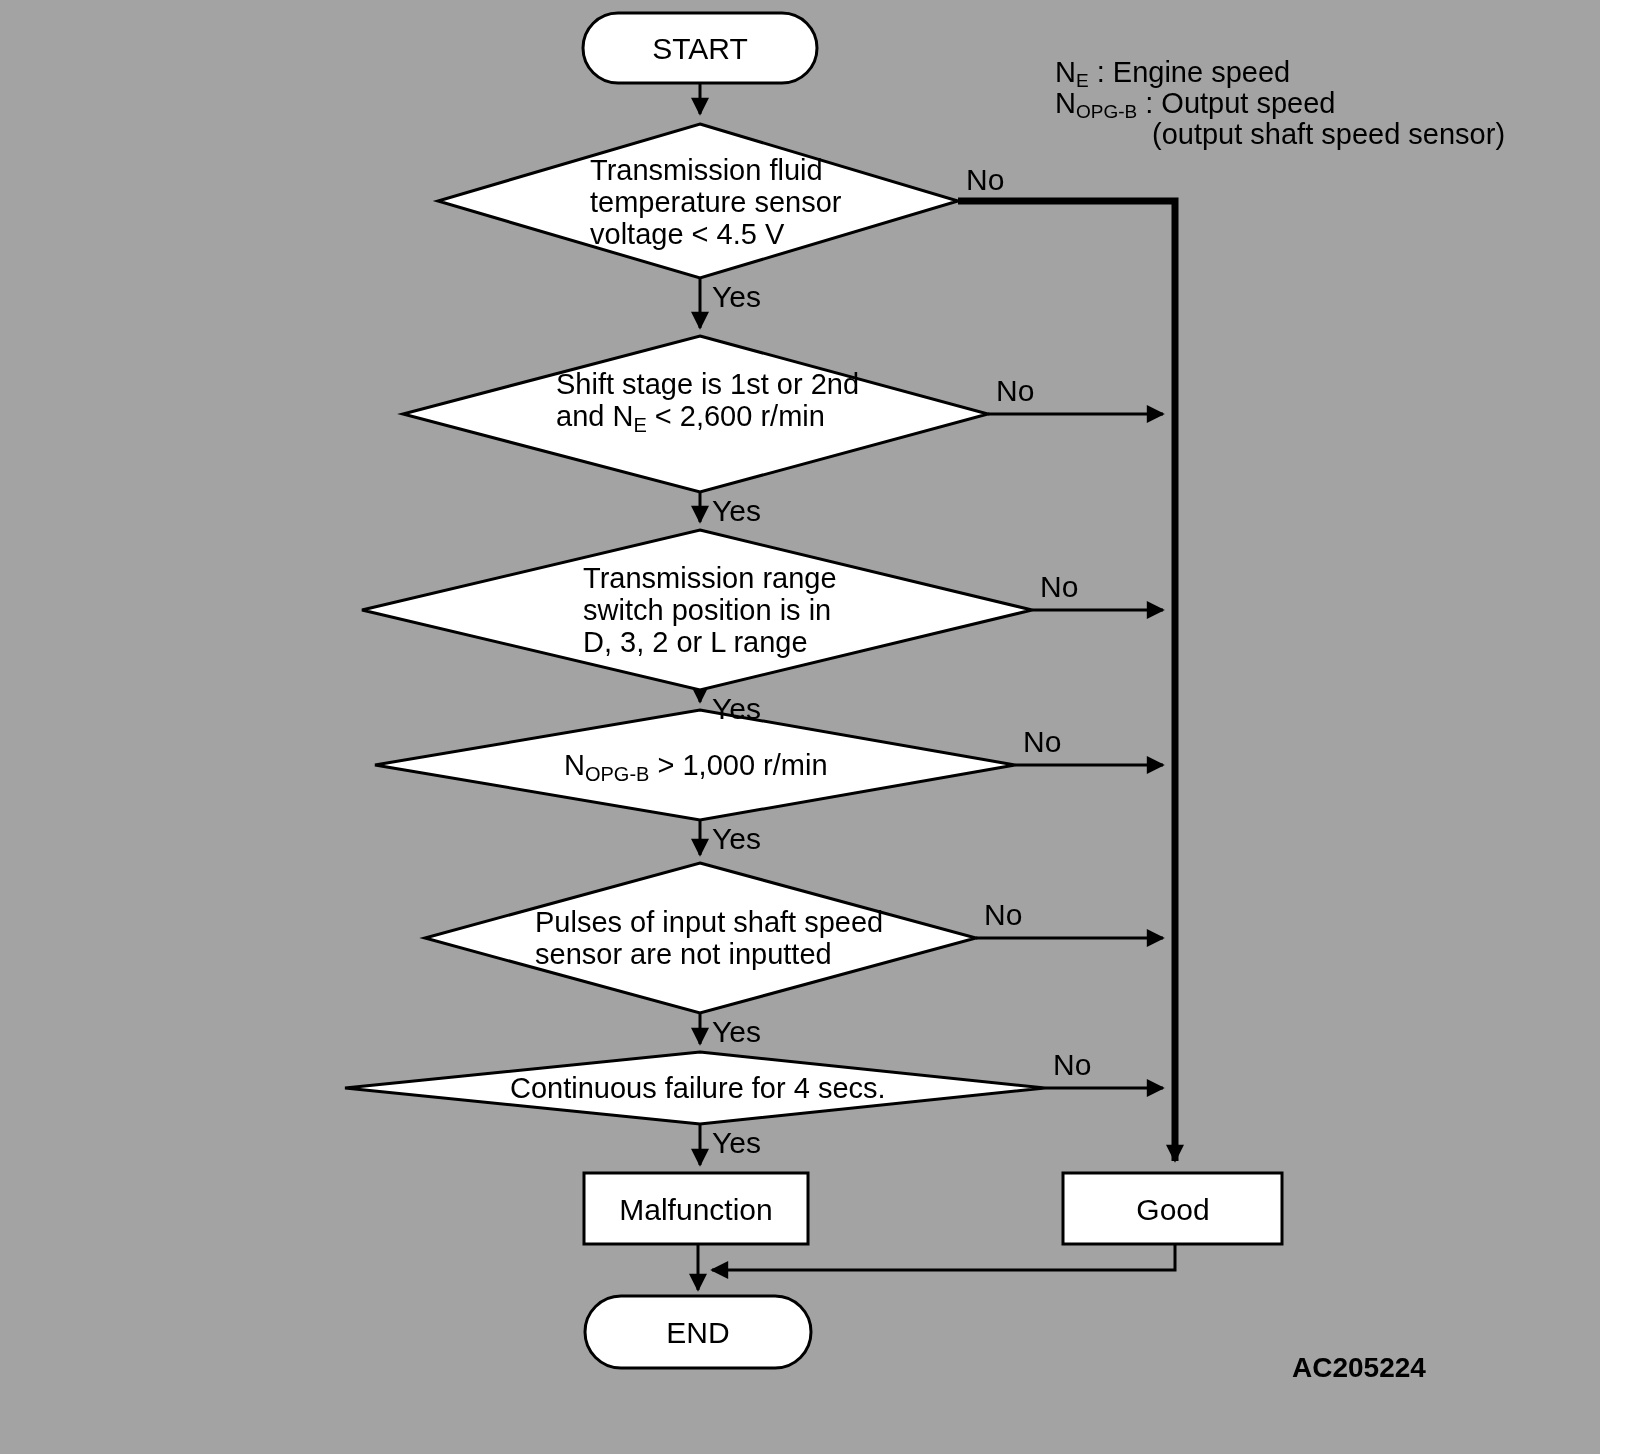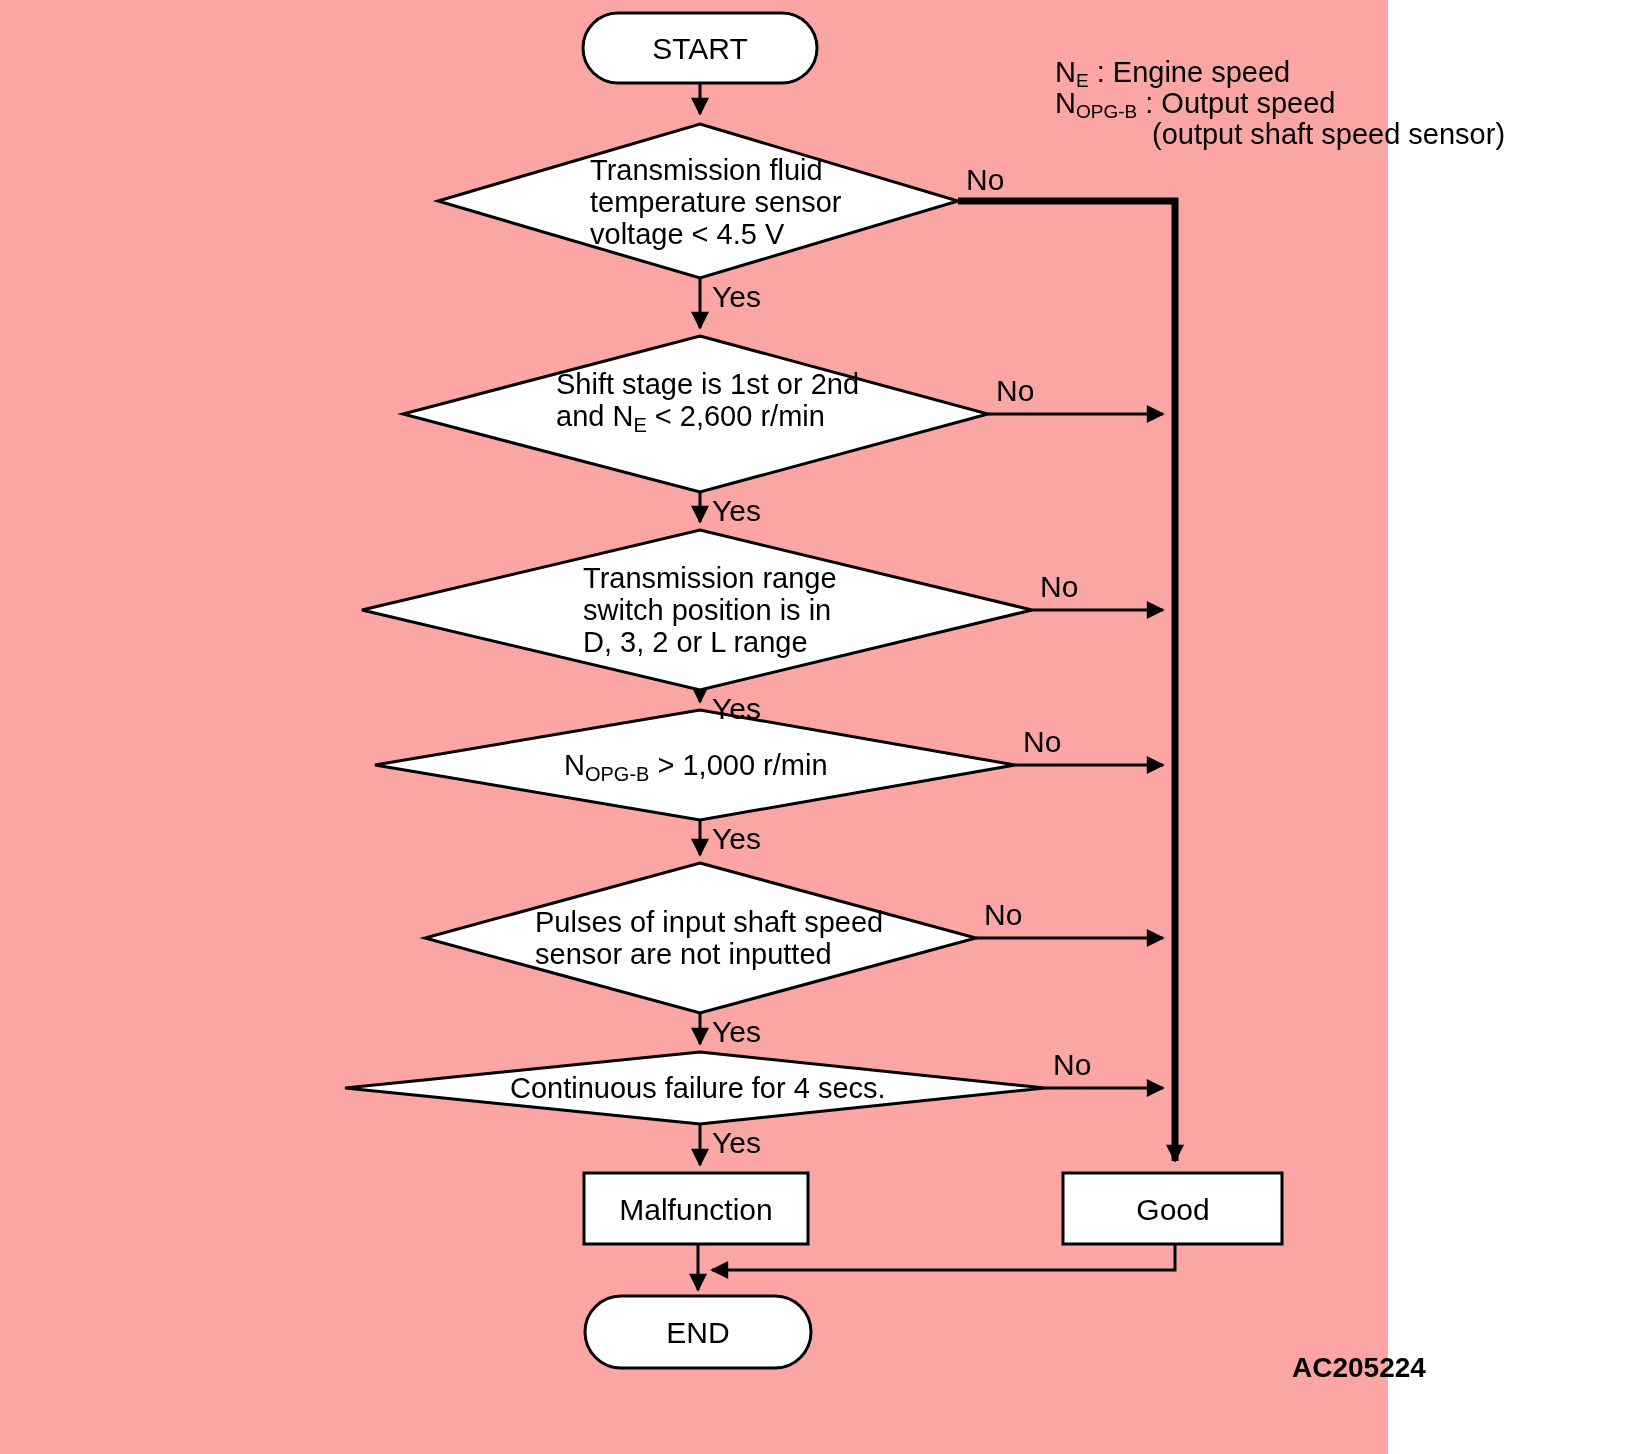--- a/index.html
+++ b/index.html
@@ -2,23 +2,23 @@
 <html><head>
 <meta charset="utf-8">
 <style>
   html, body {
     margin: 0;
     padding: 0;
     background: #ffffff;
   }
   #stage {
     position: relative;
-    width: 1388px;
+    width: 1600px;
     height: 1454px;
-    background: #fca5a5;
+    background: #a3a3a3;
   }
   svg {
     display: block;
   }
   .shape {
     fill: #ffffff;
     stroke: #000000;
     stroke-width: 3;
   }
   .conn {

